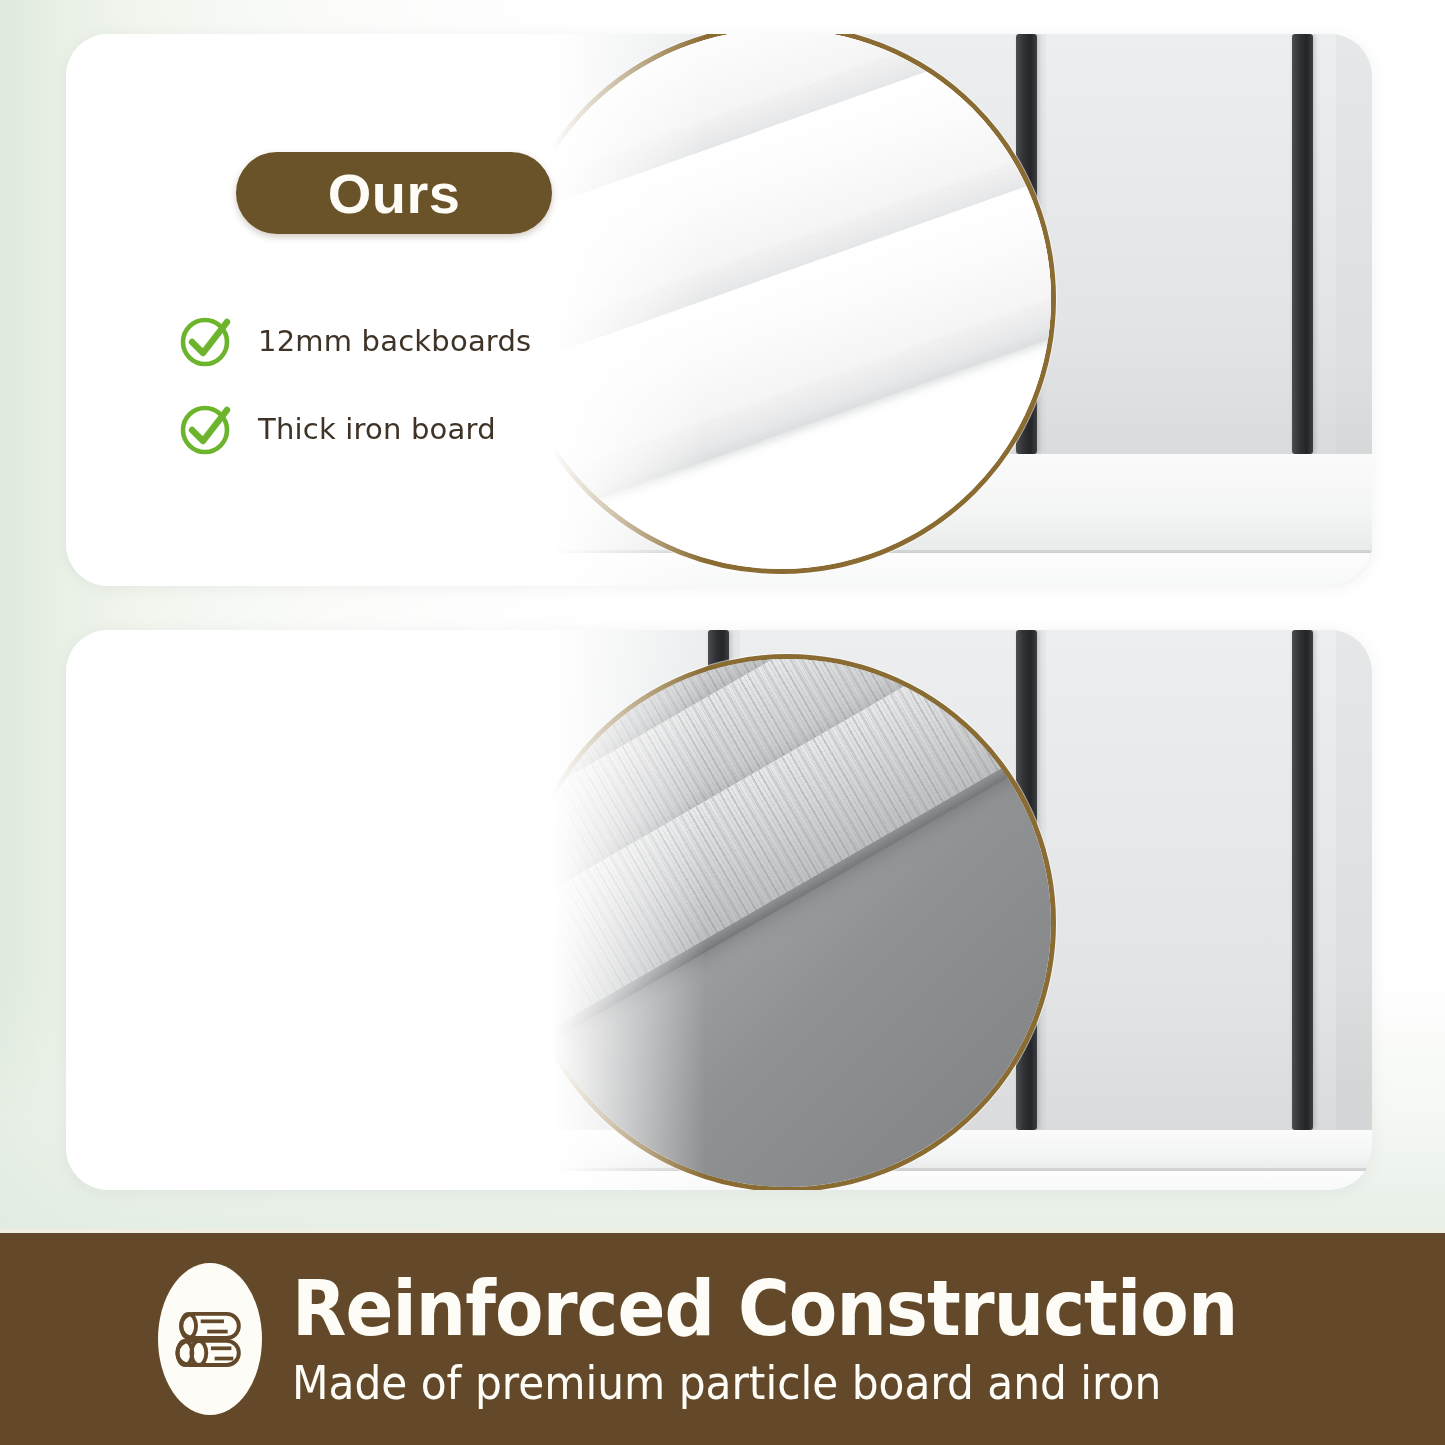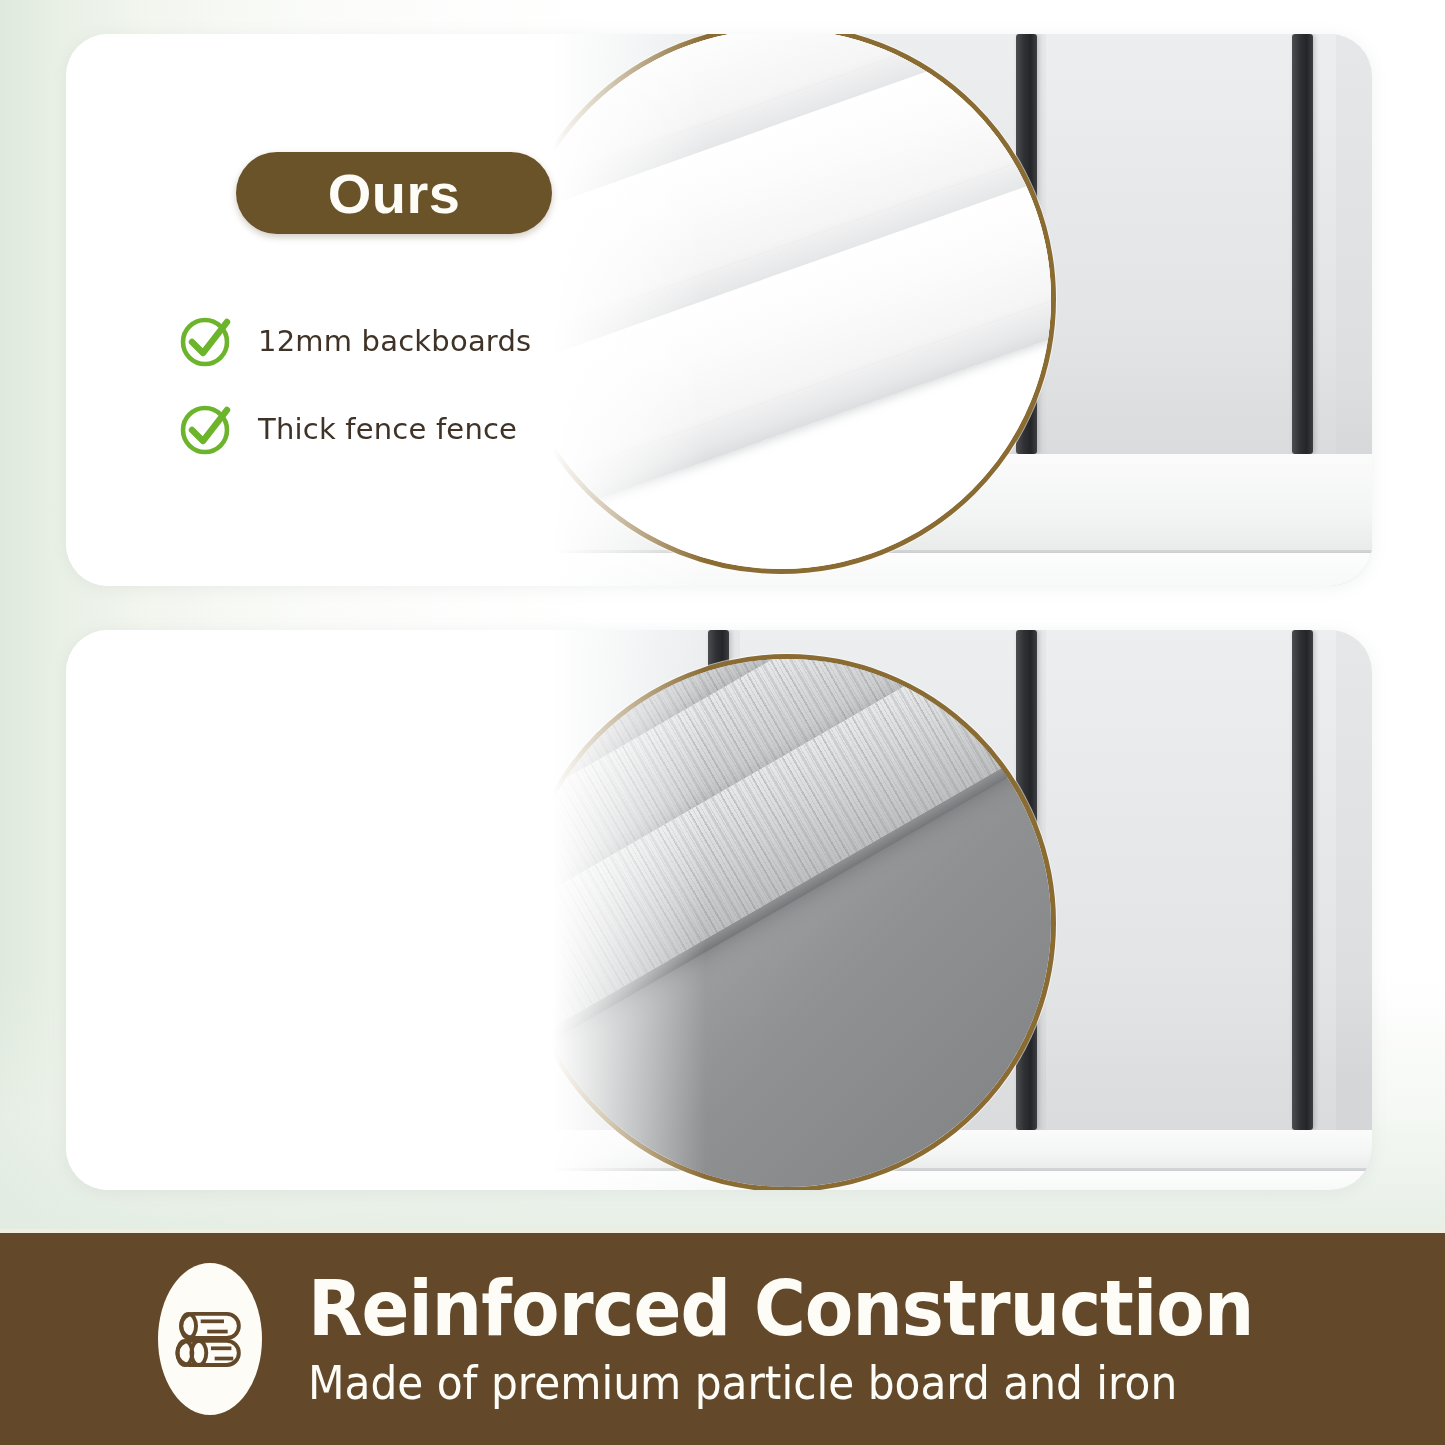--- a/index.html
+++ b/index.html
@@ -113,21 +113,21 @@
     position:absolute;left:0;right:0;bottom:0;height:212px;
     background:#63492a;
     border-top:4px solid #efeee0;
     display:flex;align-items:center;z-index:6;
   }
   #banner-icon{
     width:104px;height:152px;margin-left:158px;margin-right:30px;flex:0 0 104px;
     border-radius:50%;background:#fdfcf6;
     display:flex;align-items:center;justify-content:center;
   }
-  #banner-text{display:flex;flex-direction:column;justify-content:flex-start;margin-left:16px;}
+  #banner-text{display:flex;flex-direction:column;justify-content:flex-start;}
   #banner-title{
     font-family:"DejaVu Sans",sans-serif;
     font-weight:bold;font-size:76px;line-height:84px;color:#fdfcf6;
     letter-spacing:-1px;transform:scaleX(.93);transform-origin:left center;
   }
   #banner-subtitle{
     font-family:"DejaVu Sans",sans-serif;
     font-weight:normal;font-size:47px;line-height:56px;color:#fdfcf6;
     letter-spacing:0px;transform:scaleX(.90);transform-origin:left center;margin-top:4px;
   }
@@ -196,21 +196,21 @@
         <div class="feature-text">12mm backboards</div>
       </div>
 
       <div class="feature-row">
         <div class="feature-icon">
           <svg viewBox="0 0 58 58" width="58" height="58">
             <circle cx="27" cy="30" r="22" fill="none" stroke="#6cb42c" stroke-width="4.6"></circle>
             <path d="M14 30 L25 41 L49 10" fill="none" stroke="#6cb42c" stroke-width="6.4" stroke-linecap="round" stroke-linejoin="round"></path>
           </svg>
         </div>
-        <div class="feature-text">Thick fence fence</div>
+        <div class="feature-text">Thick iron board</div>
       </div>
 
     </div>
   </div>
 
   <div class="card" id="card-others">
 
     <div class="photo">
       <div class="cab">
         <div class="cab-panel" style="left:0px;width:250px;height:500px;"></div>

